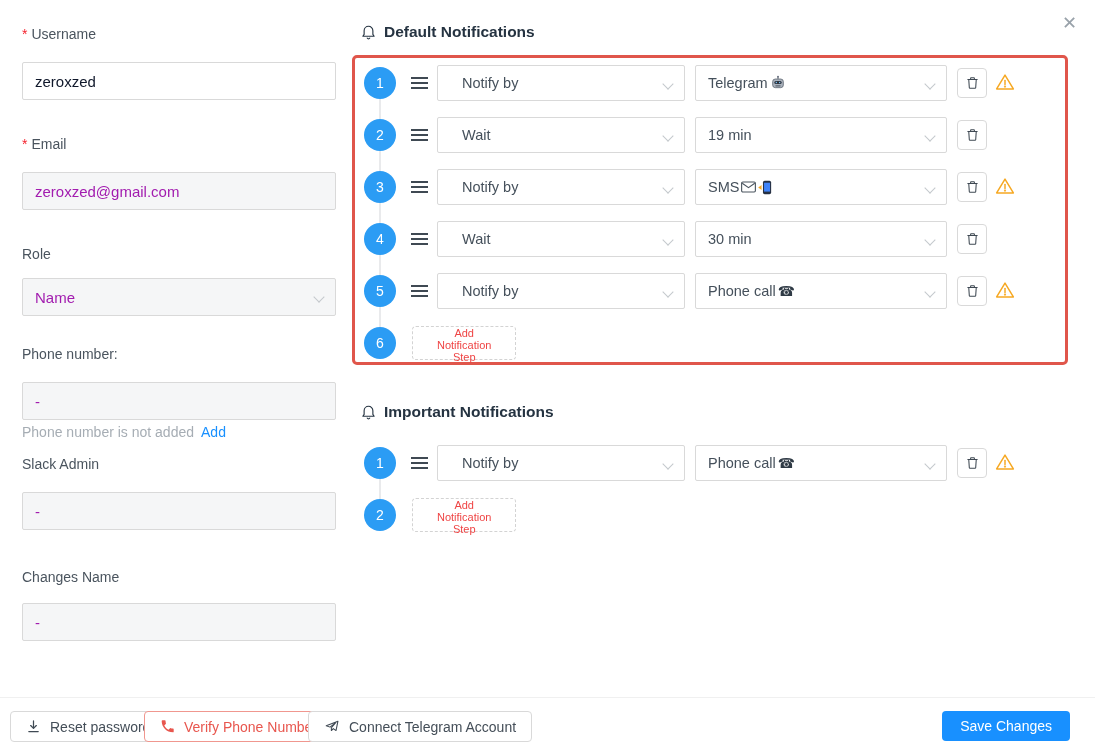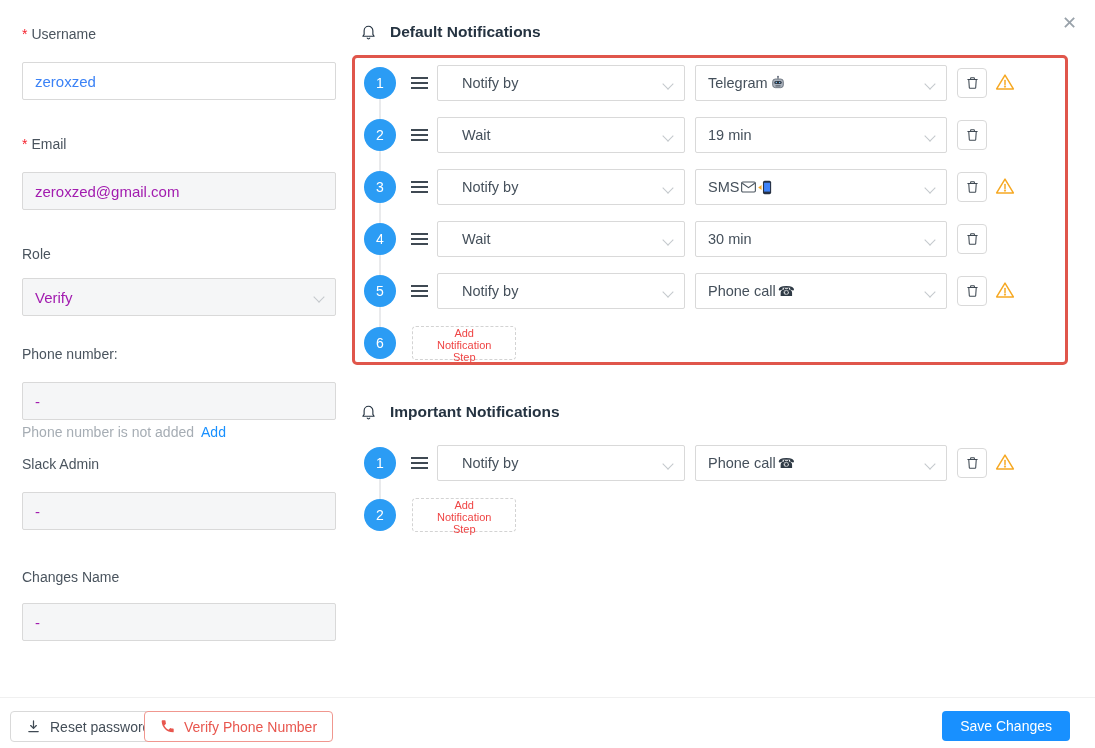--- a/index.html
+++ b/index.html
@@ -8,35 +8,35 @@
   .page { position:relative; width:1095px; height:748px; background:#fff; overflow:hidden; }
 
   
   .close-btn { position:absolute; top:14px; right:18px; font-size:18px; line-height:18px;
     color:#99a2aa; background:none; border:none; cursor:pointer; }
 
   
   .flabel { position:absolute; left:22px; font-size:14px; color:#4a545e; line-height:18px; }
   .req { color:#f5222d; margin-right:4px; }
   .tin { position:absolute; left:22px; width:314px; height:38px; border:1px solid #d9d9d9;
-    border-radius:2px; padding:0 12px; font-size:15px; color:#3b82f6; background:#fff;
+    border-radius:2px; padding:0 12px; font-size:15px; color:#0f172a; background:#fff;
     font-family:inherit; outline:none; }
   .tin:disabled, .fake-select.dis { background:#f5f6f7; color:#a21caf; }
   .fake-select { position:absolute; left:22px; width:314px; height:38px; border:1px solid #d9d9d9;
     border-radius:2px; padding:0 12px; font-size:15px; display:flex; align-items:center; }
   .hint-row { position:absolute; left:22px; top:424px; font-size:14px; color:#a6adb4; }
   .add-link { color:#1890ff; text-decoration:none; margin-left:7px; font-size:14px; }
 
   
   .chev { position:absolute; right:12px; top:14px; width:8px; height:8px;
     border-right:1.6px solid #c4c8cc; border-bottom:1.6px solid #c4c8cc; transform:rotate(45deg); }
   .fake-select .chev { top:14px; }
 
   
-  .sec-head { position:absolute; left:361px; display:flex; align-items:center; gap:14px;
+  .sec-head { position:absolute; left:361px; display:flex; align-items:center; gap:8px;
     font-size:15.5px; font-weight:bold; color:#253341; }
   .hl-box { position:absolute; left:352px; top:55px; width:716px; height:310px;
     border:3px solid #e0564b; border-radius:5px; }
   .rail { position:absolute; width:2px; background:#e9eaec; left:379px; }
 
   .step-row { position:absolute; left:364px; height:36px; }
   .badge { position:absolute; left:0; top:2px; width:32px; height:32px; border-radius:50%;
     background:#2b9cf4; color:#fff; font-size:14px; display:flex; align-items:center;
     justify-content:center; }
   .drag { position:absolute; left:46px; top:11px; cursor:grab; }
@@ -76,21 +76,21 @@
   </div>
   <input class="tin" style="top: 62px;" value="zeroxzed">
 
   <div class="flabel" style="top:135px">
     <span class="req">*</span><span>Email</span>
   </div>
   <input class="tin" style="top: 172px;" disabled="" value="zeroxzed@gmail.com">
 
   <div class="flabel" style="top:245px">Role</div>
   <div class="fake-select dis" style="top:278px">
-    <span>Verify</span>
+    <span>Name</span>
     <i class="chev"></i>
   </div>
 
   <div class="flabel" style="top:345px">Phone number:</div>
   <input class="tin" style="top: 382px;" disabled="" value="-">
   <div class="hint-row">
     <span>Phone number is not added</span><a class="add-link" href="#">Add</a>
   </div>
 
   <div class="flabel" style="top:455px">Slack Admin</div>
@@ -334,16 +334,22 @@
           <path d="M4.5 20h15"></path>
         </svg>
       <span>Reset password</span>
     </button>
     <button class="fbtn danger" style="left:144px">
       <svg width="15" height="15" viewBox="0 0 24 24" fill="#e8564e">
           <path d="M6.8 10.3c1.5 2.9 3.9 5.3 6.9 6.9l2.3-2.3c.3-.3.7-.4 1.1-.3 1.2.4 2.4.6 3.7.6.6 0 1.1.5 1.1 1.1v3.9c0 .6-.5 1.1-1.1 1.1C10.8 21.3 2.7 13.2 2.7 3.2c0-.6.5-1.1 1.1-1.1h4c.6 0 1.1.5 1.1 1.1 0 1.3.2 2.5.6 3.7.1.4 0 .8-.3 1.1l-2.4 2.3z"></path>
         </svg>
       <span>Verify Phone Number</span>
     </button>
+    <button class="fbtn" style="left:308px">
+      <svg width="16" height="15" viewBox="0 0 24 24" fill="none" stroke="#3f4953" stroke-width="1.7" stroke-linejoin="round">
+          <path d="M21.5 3.5 2.8 10.8l6 2.2 9.2-7-7 8v4.4l3.1-3 4.3 3.1 3.1-15z"></path>
+        </svg>
+      <span>Connect Telegram Account</span>
+    </button>
     <button class="save-btn">Save Changes</button>
   </div>
 
 </div>
 
 </body></html>

